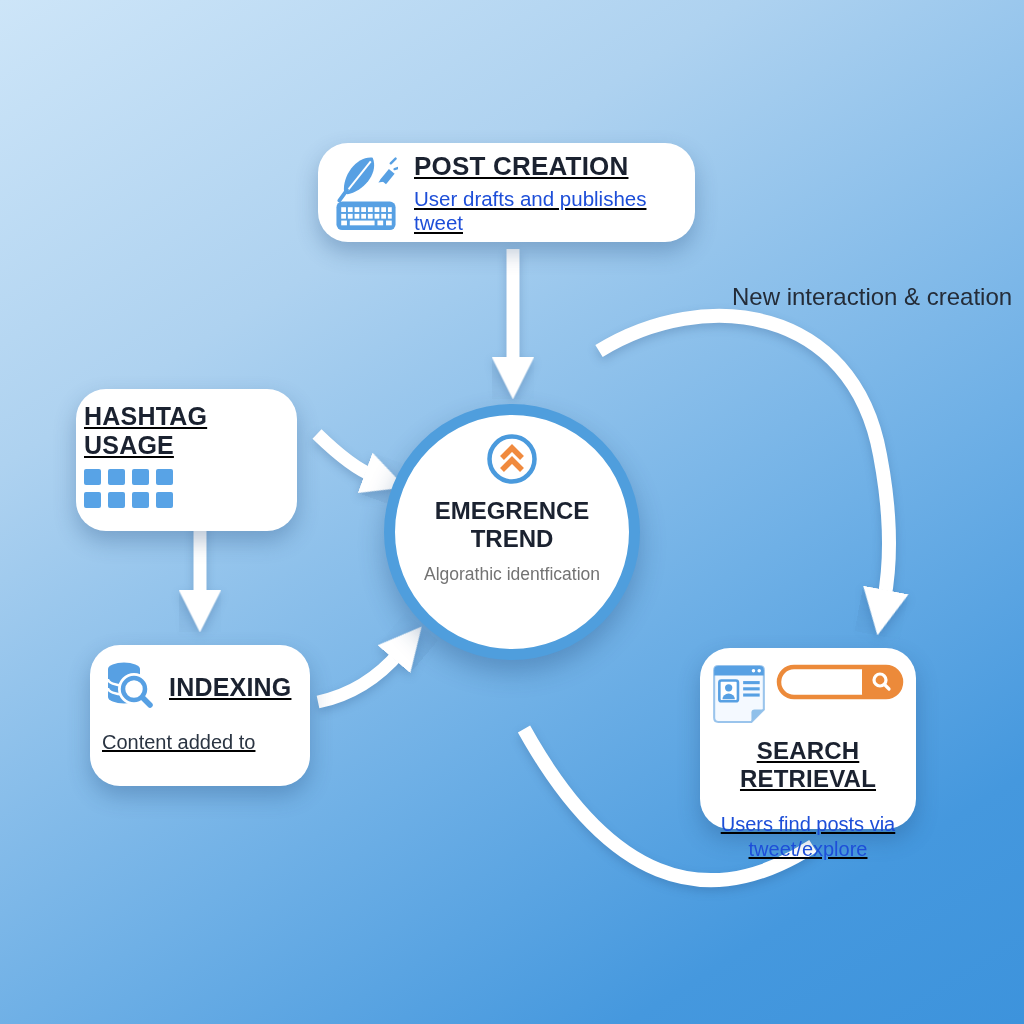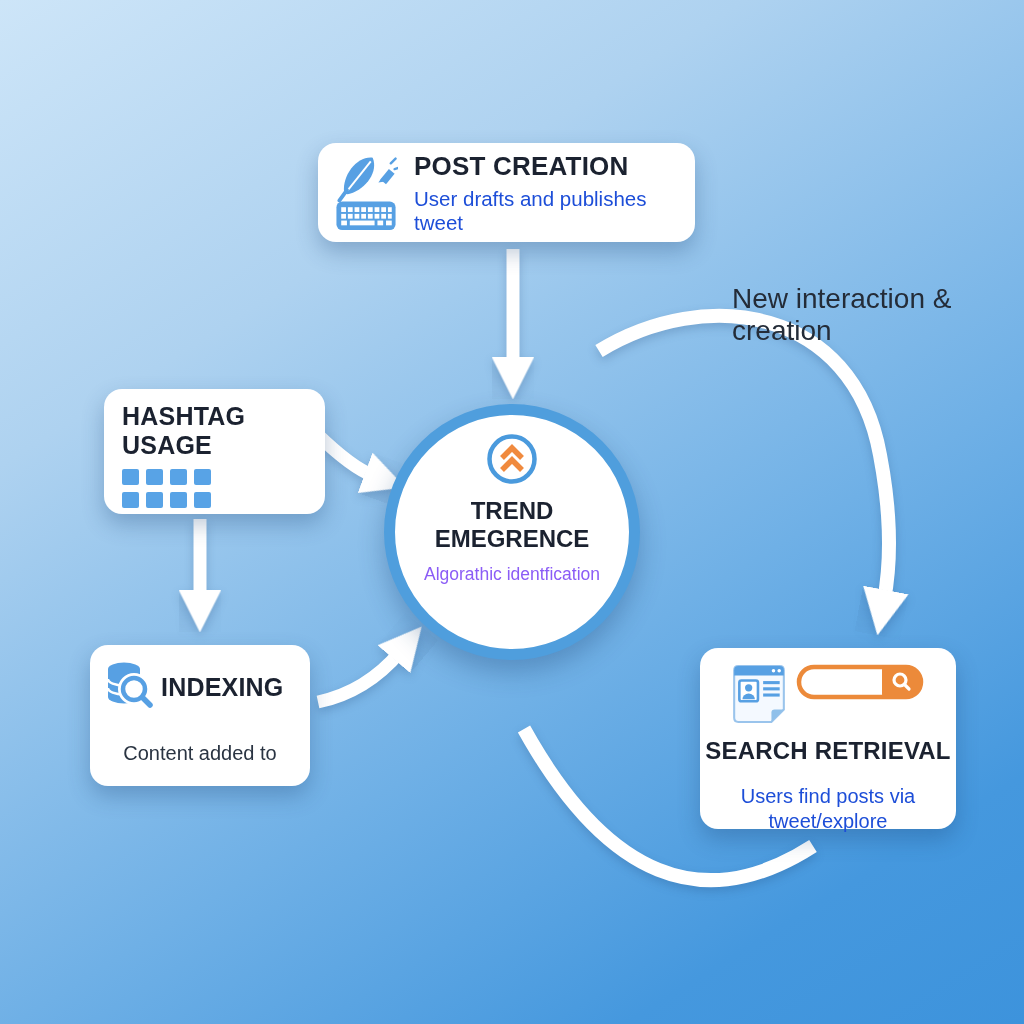--- a/index.html
+++ b/index.html
@@ -4,58 +4,59 @@
 <style>
   html,body{margin:0;padding:0;background:#1a1a1a;}
   .canvas{
     position:relative;width:1024px;height:1024px;overflow:hidden;
     background:linear-gradient(148deg,#cde5f8 0%,#aed2f0 28%,#6fb0e6 62%,#4598de 85%,#3d93dc 100%);
     font-family:"Liberation Sans",sans-serif;
   }
   .arrow-layer{position:absolute;left:0;top:0;pointer-events:none;}
   .arrow-layer path{filter:drop-shadow(0 4px 5px rgba(25,60,110,.22));}
   .card{
-    position:absolute;background:#fff;border-radius:18px;box-sizing:border-box;
+    position:absolute;background:#fff;border-radius:30px;box-sizing:border-box;
     box-shadow:0 10px 22px rgba(25,65,115,.30);
+    text-decoration:underline;
   }
   .title{font-weight:700;color:#1b2230;letter-spacing:.2px;}
   .sub{color:#1d4ed8;}
   
   .post-card{left:318px;top:143px;width:377px;height:99px;display:flex;align-items:center;padding:0 14px 0 16px;}
   .post-text{margin-left:16px;}
   .post-text .title{font-size:26px;line-height:30px;}
   .post-text .sub{font-size:20.5px;line-height:24px;margin-top:6px;}
   
-  .hash-card{left:104px;top:389px;width:221px;height:125px;padding:13px 18px;}
+  .hash-card{left:76px;top:389px;width:221px;height:142px;padding:13px 8px;}
   .hash-card .title{font-size:25px;line-height:29px;}
   .sq-row{display:flex;gap:7px;margin-top:9px;}
   .sq{width:17px;height:16px;background:#58a3e6;border-radius:2px;}
   .tags{font-size:21px;color:#222a36;margin:6px 0 0 2px;line-height:24px;}
   .sq-row.bottom{margin-top:7px;}
   
   .index-card{left:90px;top:645px;width:220px;height:141px;padding:15px 12px;}
-  .index-head{display:flex;align-items:center;gap:8px;margin-left:3px;}
+  .index-head{display:flex;align-items:center;gap:16px;margin-left:3px;}
   .index-head .title{font-size:25px;}
-  .index-sub{text-align:center;font-size:20px;line-height:25px;color:#2a3442;margin-top:27px;}
+  .index-sub{font-size:20px;line-height:25px;color:#2a3442;margin-top:16px;}
   
   .trend-circle{
     position:absolute;left:384px;top:404px;width:256px;height:256px;border-radius:50%;
     background:#fff;border:11px solid #4f9edd;box-sizing:border-box;text-align:center;
     box-shadow:0 12px 26px rgba(25,65,115,.32);
   }
   .trend-icon{margin-top:17px;}
   .trend-title{font-weight:700;font-size:24px;line-height:28px;color:#1b2230;margin-top:7px;}
-  .trend-sub{font-size:17.5px;line-height:22px;color:#8b5cf6;margin-top:10px;}
-  
-  .search-card{left:700px;top:648px;width:256px;height:181px;text-align:center;padding-top:16px;}
+  .trend-sub{font-size:17.5px;line-height:22px;color:#737373;margin-top:10px;}
+  
+  .search-card{left:700px;top:648px;width:216px;height:181px;text-align:center;padding-top:16px;}
   .search-icons{display:flex;justify-content:center;align-items:flex-start;gap:10px;height:60px;}
   .search-card .title{font-size:24px;line-height:28px;margin-top:13px;}
   .search-card .sub{font-size:20px;line-height:25px;margin-top:19px;}
   
-  .loop-label{position:absolute;left:732px;top:283px;font-size:28px;color:#242c38;}
+  .loop-label{position:absolute;left:732px;top:283px;font-size:24px;color:#242c38;}
 </style>
 </head>
 <body>
 
 <div class="canvas">
 
   <svg class="arrow-layer" width="1024" height="1024" viewBox="0 0 1024 1024">
     <defs>
       <marker id="ah" viewBox="0 0 10 10" refX="2.2" refY="5" markerWidth="3.3" markerHeight="3.3" orient="auto" markerUnits="strokeWidth">
         <path d="M0,0 L10,5 L0,10 Z" fill="#ffffff"></path>
@@ -151,22 +152,22 @@
 
   <div class="trend-circle">
     <div class="trend-icon">
       <svg width="54" height="54" viewBox="0 0 54 54">
         <circle cx="27" cy="27" r="22.5" fill="#ffffff" stroke="#4a9add" stroke-width="4.5"></circle>
         <polyline points="17,26 27,16 37,26" fill="none" stroke="#f08a3e" stroke-width="5.5" stroke-linejoin="miter"></polyline>
         <polyline points="17,38 27,28 37,38" fill="none" stroke="#f08a3e" stroke-width="5.5" stroke-linejoin="miter"></polyline>
       </svg>
     </div>
     <div class="trend-title">
+      <div>EMEGRENCE</div>
       <div>TREND</div>
-      <div>EMEGRENCE</div>
     </div>
     <div class="trend-sub">
       <div>Algorathic identfication</div>
     </div>
   </div>
 
   <div class="card search-card">
     <div class="search-icons">
       <span>
         <svg width="54" height="60" viewBox="0 0 52 58">

